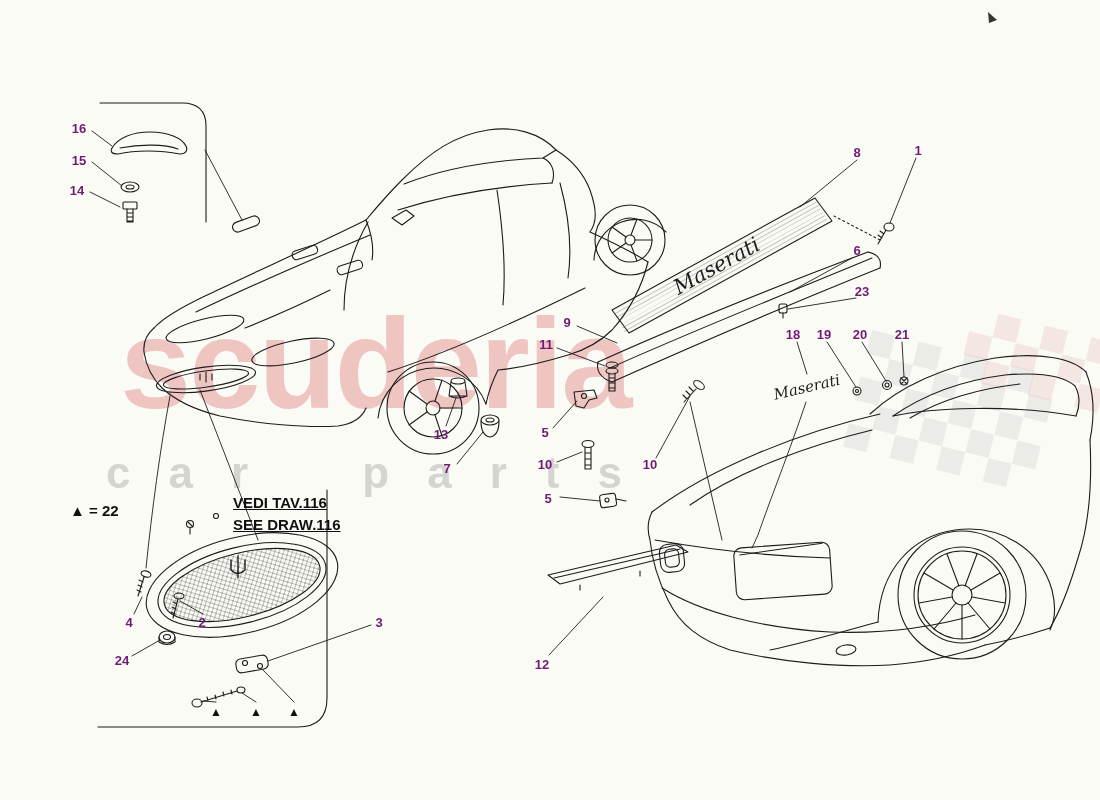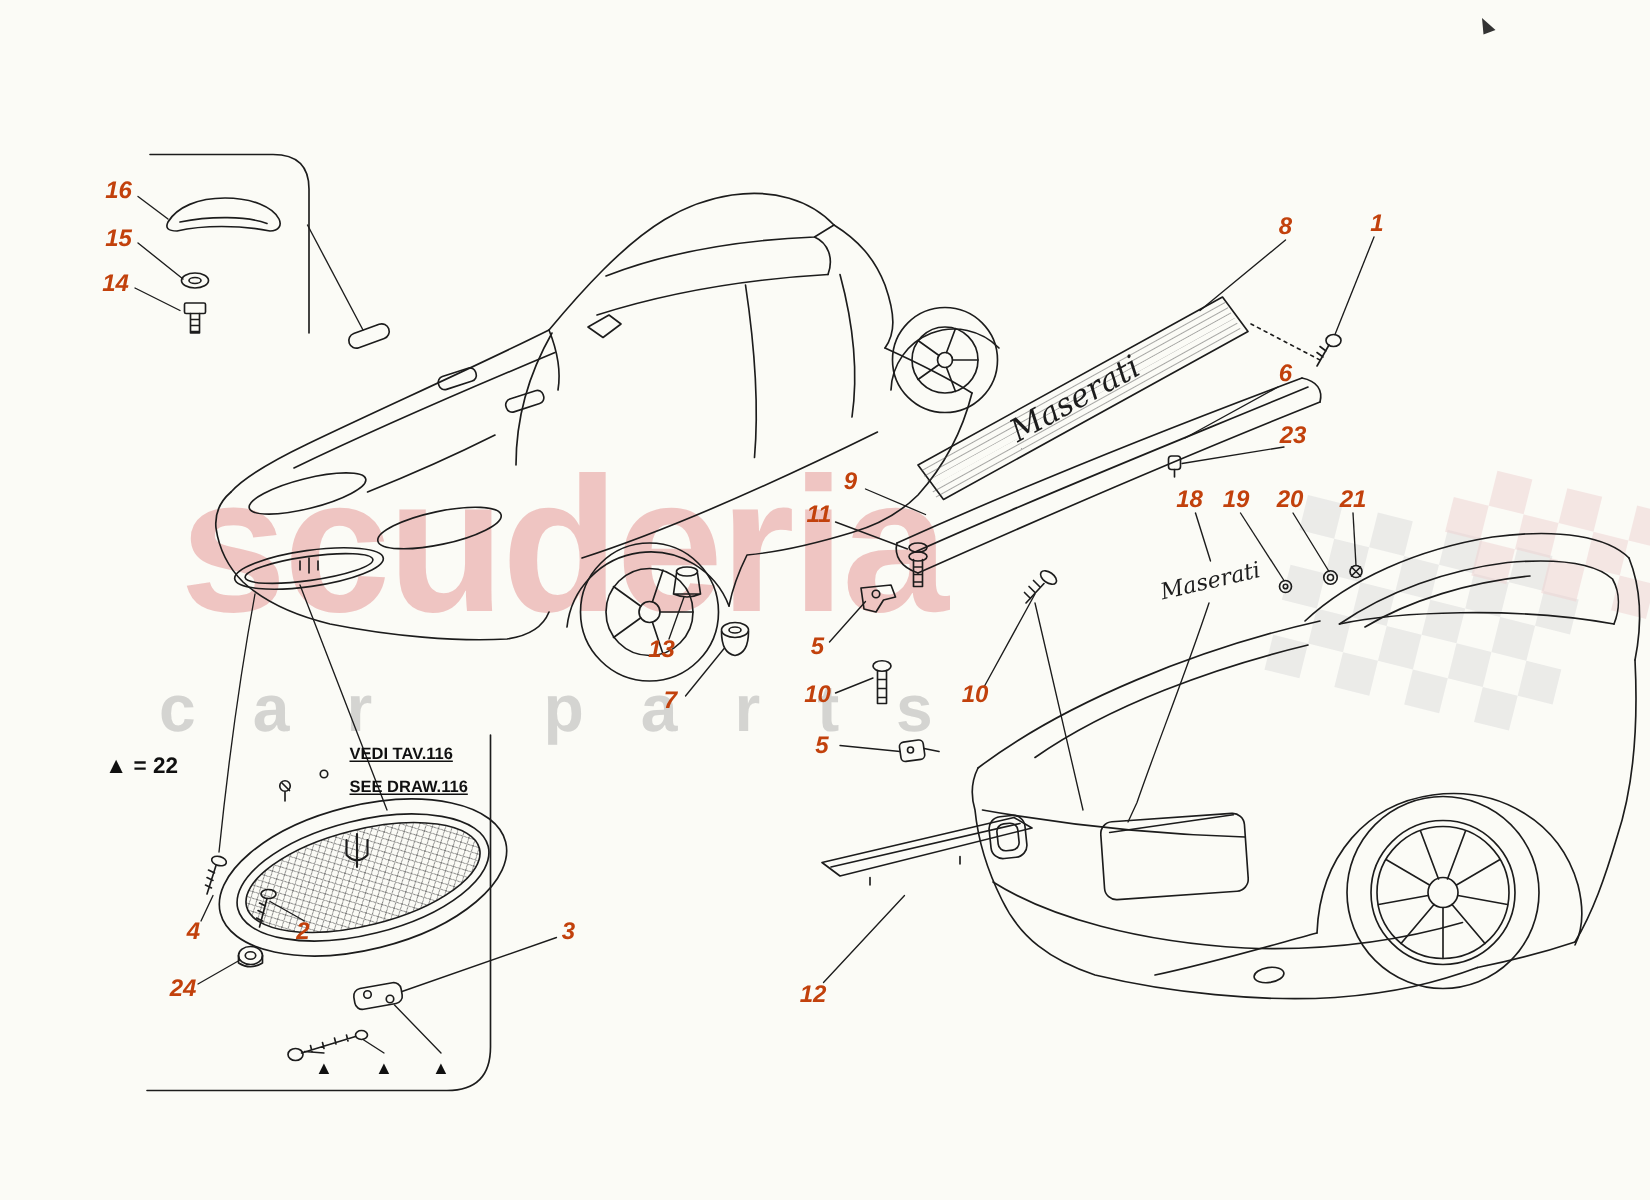--- a/index.html
+++ b/index.html
@@ -7,24 +7,24 @@
         font-family:"Liberation Sans",sans-serif;}
   .layer{position:absolute;left:0;top:0;width:1100px;height:800px;}
   .wm{z-index:1;}
   .art{z-index:2;}
   .labels{z-index:3;}
   .wm-brand{position:absolute;left:76px;top:300px;font-size:128px;font-weight:bold;line-height:1;
             color:rgba(222,110,110,0.38);letter-spacing:-2px;margin-left:44px;}
   .wm-sub{position:absolute;left:95px;top:448px;font-size:44px;font-weight:bold;
           color:rgba(165,165,165,0.45);letter-spacing:38px;word-spacing:26px;margin-left:11px;}
   .page-title{position:absolute;left:27px;top:18px;font-size:11px;font-weight:bold;color:#9b1505;}
-  .callout{position:absolute;transform:translate(-50%,-50%);font-size:16px;font-weight:bold;color:#c2410c;font-style:italic;}
+  .callout{position:absolute;transform:translate(-50%,-50%);font-size:13px;font-weight:bold;color:#701a75;}
   .tri{position:absolute;transform:translate(-50%,-50%);font-size:12px;color:#101010;}
   .legend-note{position:absolute;left:70px;top:502px;font-size:15px;font-weight:bold;color:#101010;}
-  .ref-box{position:absolute;left:233px;top:492px;font-size:11px;font-weight:bold;color:#101010;line-height:22px;}
+  .ref-box{position:absolute;left:233px;top:492px;font-size:15px;font-weight:bold;color:#101010;line-height:22px;}
   .ref-box div{text-decoration:underline;}
   svg{display:block;}
 </style>
 </head>
 <body>
 
 <div class="page">
 
   <div class="layer wm">
     <div class="wm-brand">scuderia</div>

